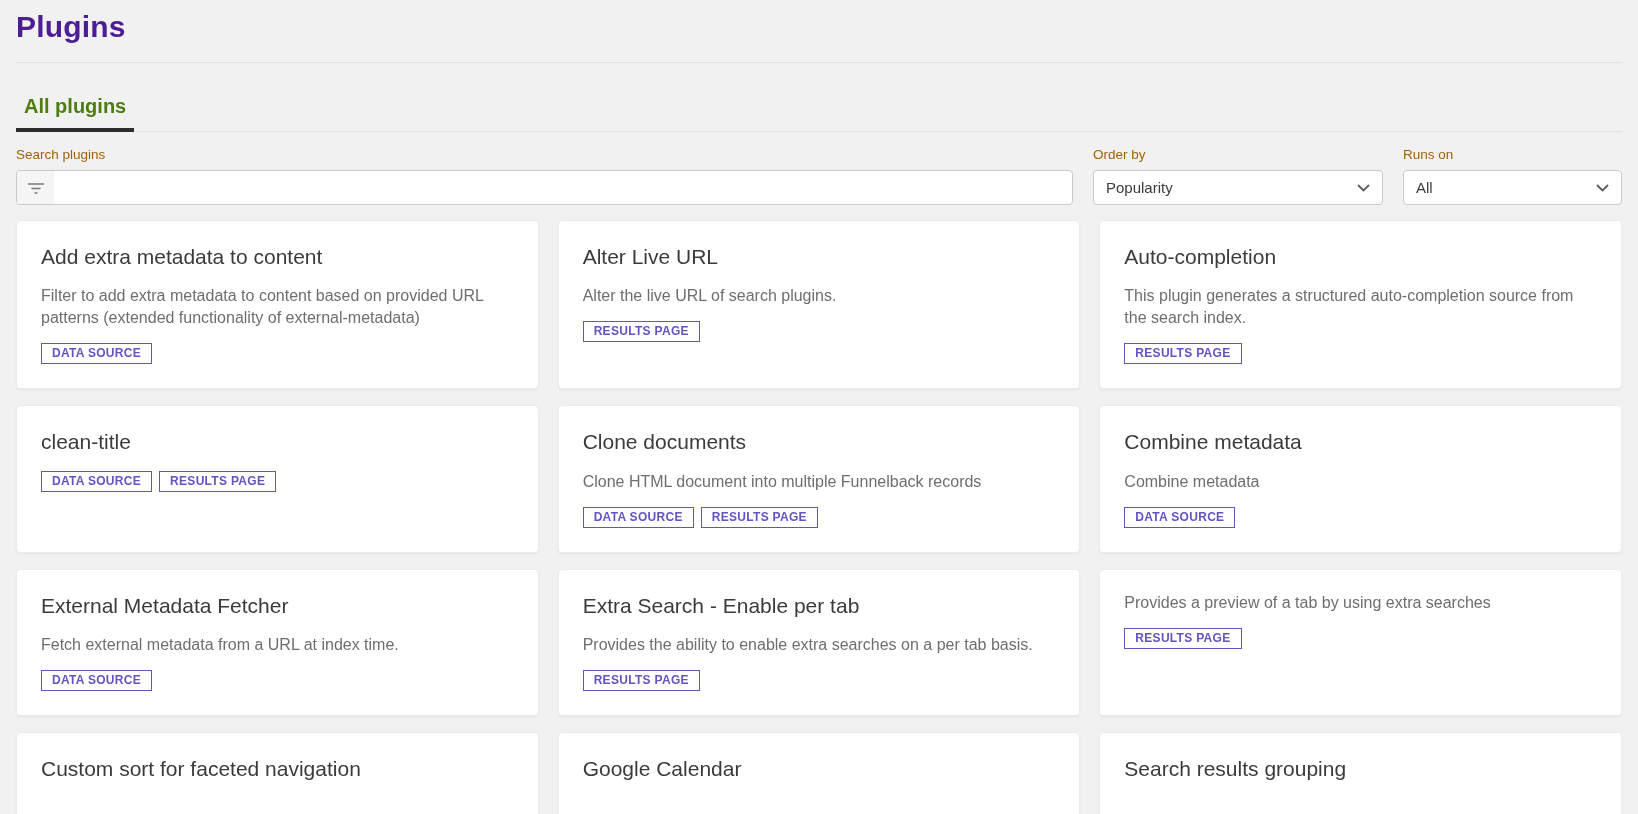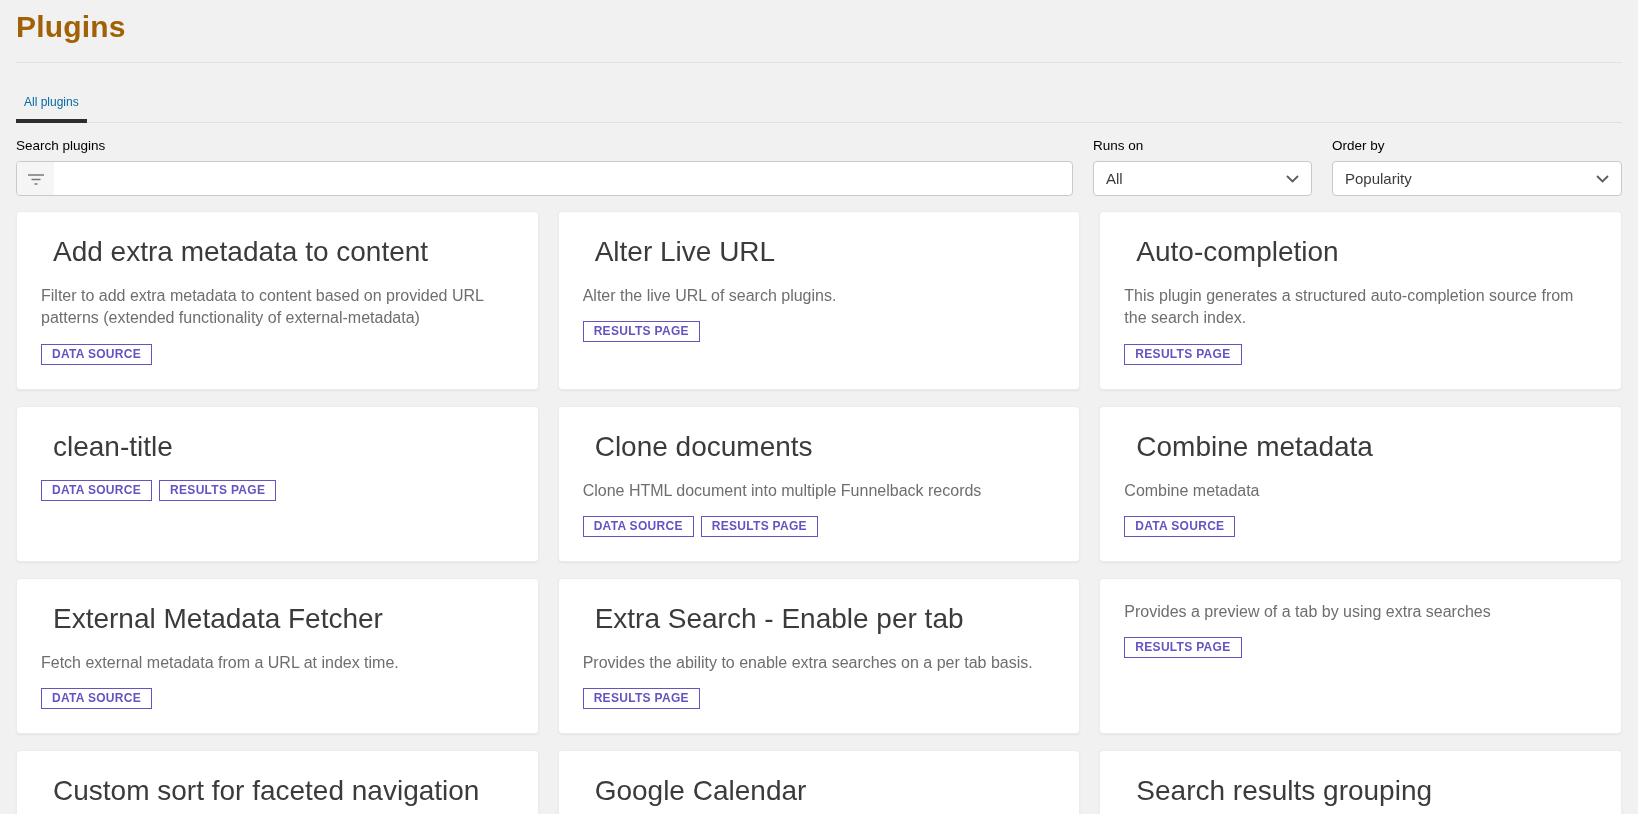--- a/index.html
+++ b/index.html
@@ -8,51 +8,51 @@
     width: 1638px; height: 814px; overflow: hidden;
     background: #f1f1f2;
     font-family: "Liberation Sans", "DejaVu Sans", sans-serif;
     color: #3b3b3b;
   }
   .page { padding: 0 16px; }
 
   
   .page-title {
     margin: 0; padding-top: 10px;
-    font-size: 30px; font-weight: 600; color: #a16207;
+    font-size: 30px; font-weight: 600; color: #4c1d95;
     letter-spacing: 0.2px;
   }
   .header-divider {
     border: none; border-bottom: 1px solid #e3e3e3;
     margin: 18px 0 0 0;
   }
 
   
   .tabs {
     margin-top: 20px;
     display: flex;
     border-bottom: 1px solid #e0e0e0;
   }
   .tab {
     padding: 12px 8px 10px 8px;
-    font-size: 12px; font-weight: 400; color: #0369a1;
+    font-size: 20px; font-weight: 700; color: #4d7c0f;
     border-bottom: 4px solid transparent;
     margin-bottom: -1px;
     cursor: pointer;
   }
   .tab.active { border-bottom-color: #2d2d30; }
 
   
   .controls {
     display: flex; gap: 20px;
     margin-top: 14px;
   }
   .control label, .control .control-label {
     display: block;
-    font-size: 13.5px; color: #000000;
+    font-size: 13.5px; color: #a16207;
     margin-bottom: 7px; line-height: 17px;
   }
   .control.search { flex: 1 1 auto; }
   .control.runs-on { flex: 0 0 219px; }
   .control.order-by { flex: 0 0 290px; }
 
   .search-box {
     display: flex; align-items: stretch;
     height: 35px;
     background: #ffffff;
@@ -89,22 +89,22 @@
   }
   .card {
     background: #ffffff;
     border: 1px solid #ececec;
     border-radius: 4px;
     box-shadow: 0 1px 2px rgba(0,0,0,0.06);
     padding: 22px 24px 24px 24px;
     cursor: pointer;
   }
   .card h2 {
-    margin: 0 0 15px 12px;
-    font-size: 28px; font-weight: 400; color: #3b3b3b;
+    margin: 0 0 15px 0;
+    font-size: 21px; font-weight: 400; color: #3b3b3b;
     line-height: 1.3;
   }
   .card p {
     margin: 0 0 14px 0;
     font-size: 16px; color: #6e6e6e;
     line-height: 1.38;
   }
   .badge-row { display: flex; gap: 7px; flex-wrap: wrap; }
   .badge {
     display: inline-block;
@@ -142,44 +142,44 @@
           <svg class="icon-svg" width="18" height="14" viewBox="0 0 18 14">
             <line x1="1" y1="3" x2="17" y2="3" stroke="#787878" stroke-width="1.6"></line>
             <line x1="4.5" y1="7.5" x2="13.5" y2="7.5" stroke="#787878" stroke-width="1.6"></line>
             <line x1="7.5" y1="12" x2="10.5" y2="12" stroke="#787878" stroke-width="1.6"></line>
           </svg>
         </span>
         <input type="text" aria-label="Search plugins" value="" style="">
       </div>
     </div>
 
+    <div class="control order-by">
+      <span class="control-label">Order by</span>
+      <div class="select">
+        <span>Popularity</span>
+        <span>
+          <svg class="icon-svg" width="13" height="8" viewBox="0 0 13 8">
+            <polyline points="1,1 6.5,6.5 12,1" fill="none" stroke="#5c5c5c" stroke-width="1.8"></polyline>
+          </svg>
+        </span>
+      </div>
+    </div>
+
     <div class="control runs-on">
       <span class="control-label">Runs on</span>
       <div class="select">
         <span>All</span>
         <span>
           <svg class="icon-svg" width="13" height="8" viewBox="0 0 13 8">
             <polyline points="1,1 6.5,6.5 12,1" fill="none" stroke="#5c5c5c" stroke-width="1.8"></polyline>
           </svg>
         </span>
       </div>
     </div>
 
-    <div class="control order-by">
-      <span class="control-label">Order by</span>
-      <div class="select">
-        <span>Popularity</span>
-        <span>
-          <svg class="icon-svg" width="13" height="8" viewBox="0 0 13 8">
-            <polyline points="1,1 6.5,6.5 12,1" fill="none" stroke="#5c5c5c" stroke-width="1.8"></polyline>
-          </svg>
-        </span>
-      </div>
-    </div>
-
   </div>
 
   <div class="grid">
       <div class="card">
     <h2>Add extra metadata to content</h2>
     <p>Filter to add extra metadata to content based on provided URL patterns (extended functionality of external-metadata)</p>
     <div class="badge-row">
           <span class="badge">DATA SOURCE</span>
         </div>
   </div>

